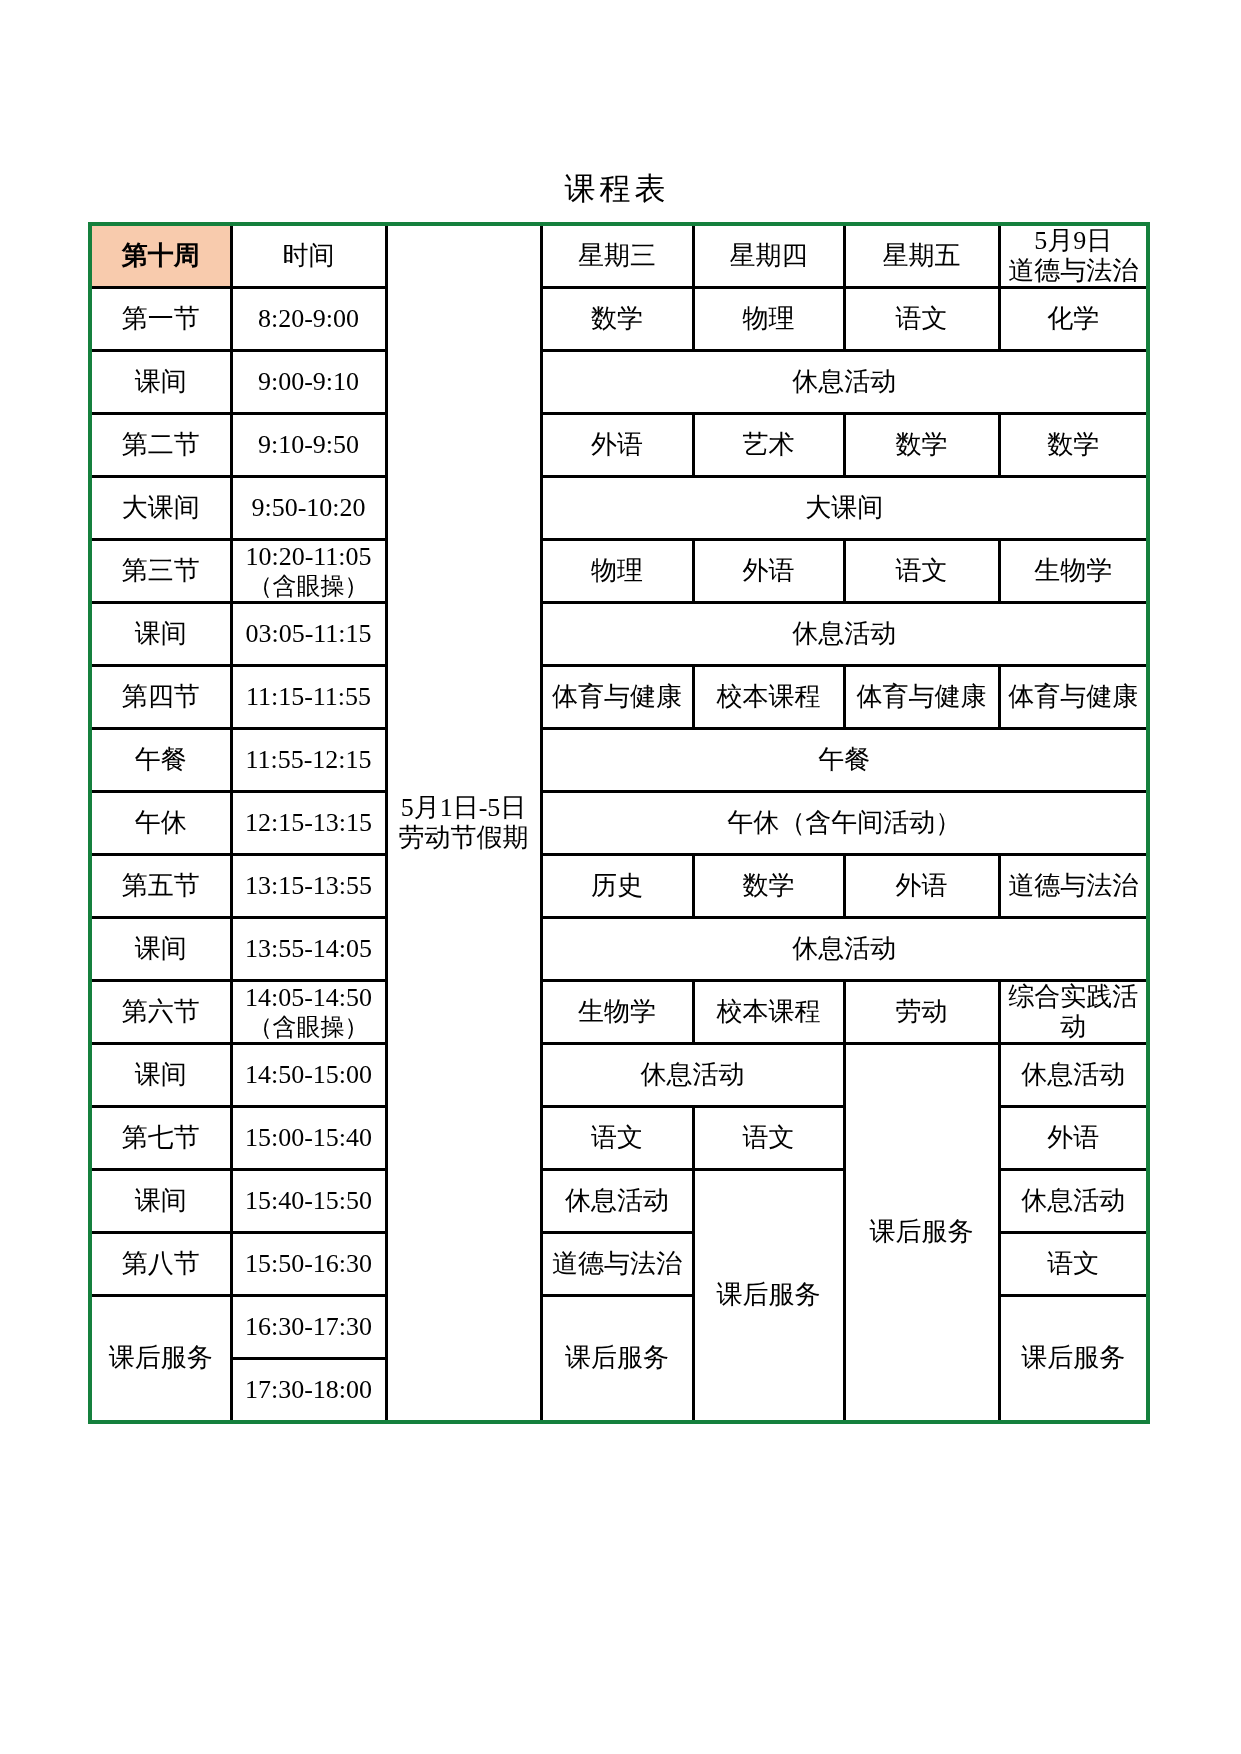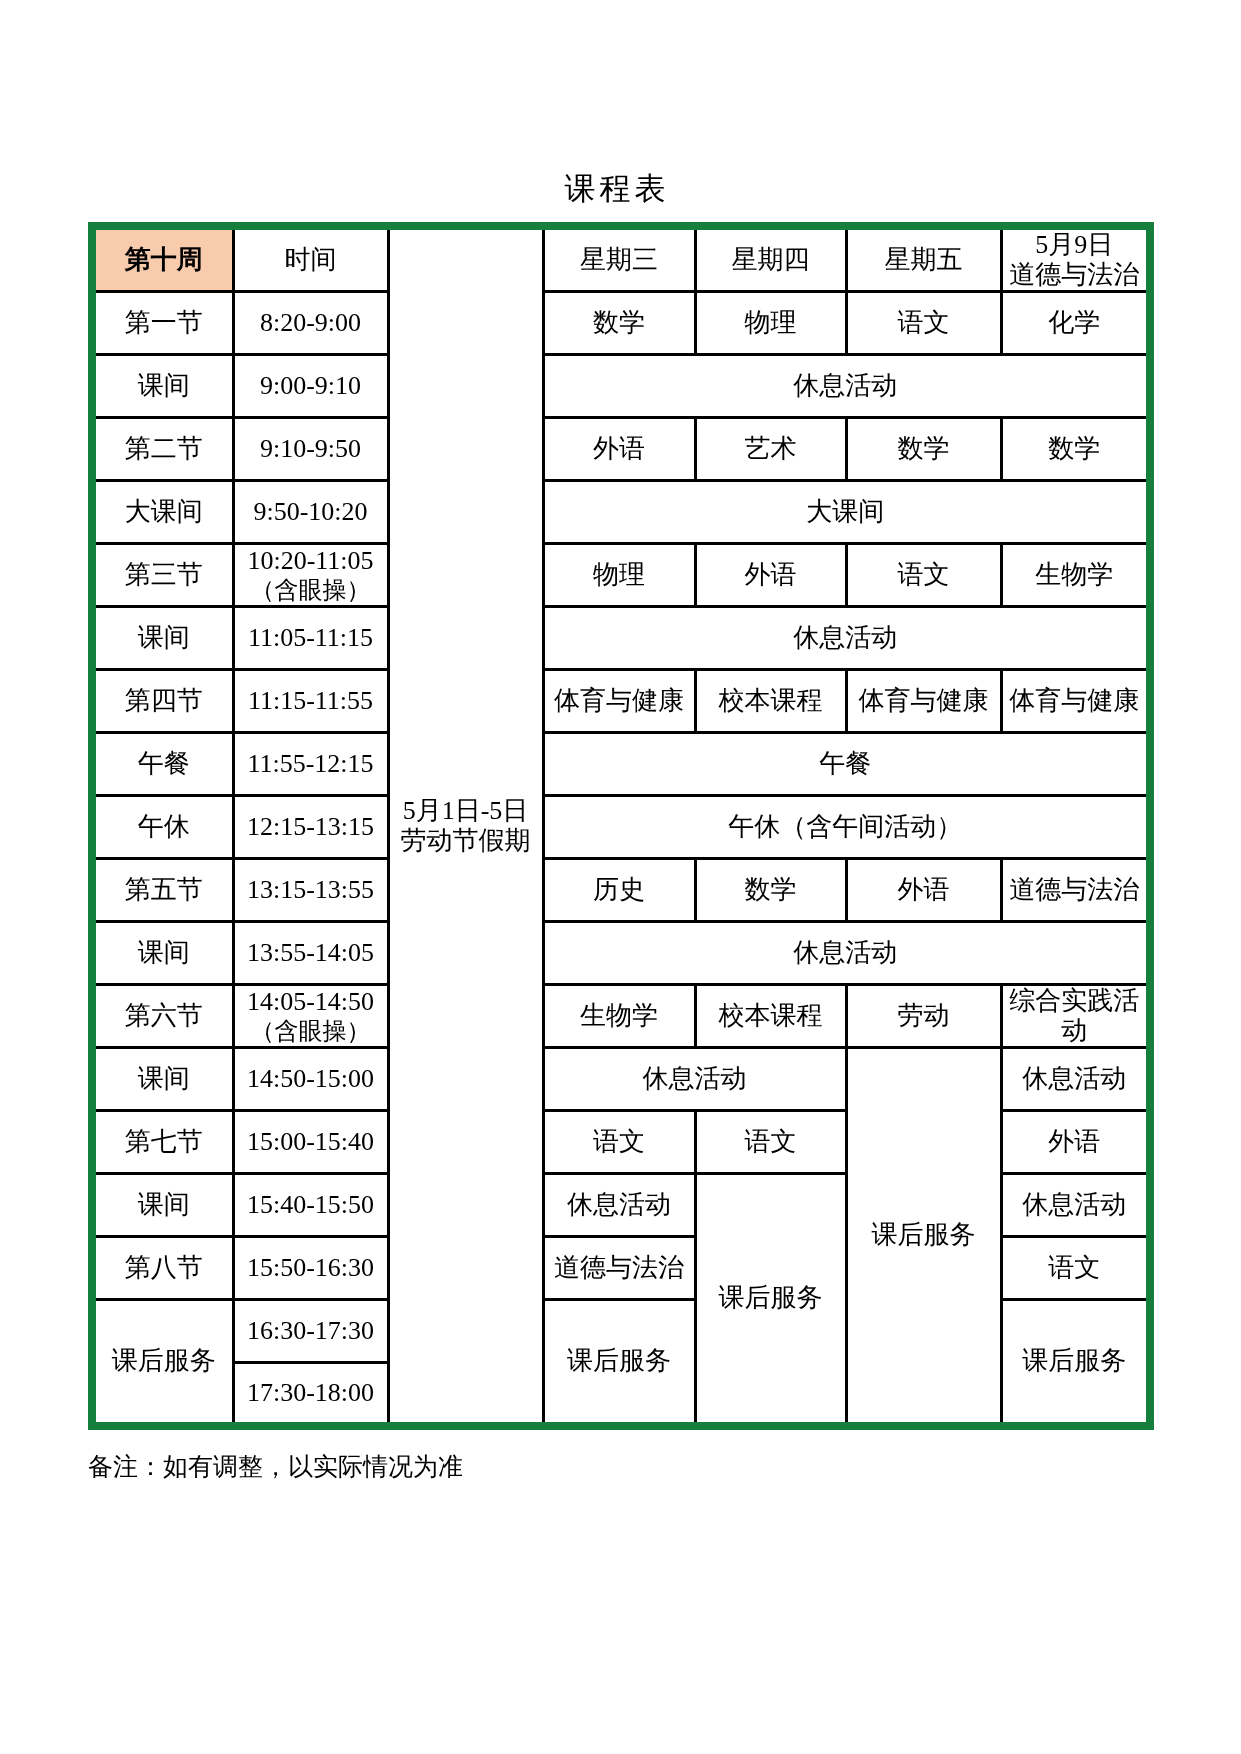--- a/index.html
+++ b/index.html
@@ -23,21 +23,21 @@
   .meta-row {
     margin: 40px 0 0 88px; width: 1058px;
     display: flex; justify-content: space-between; align-items: flex-end;
     font-size: 25px; line-height: 28px;
   }
   table.timetable {
     margin: 16px 0 0 88px;
     border-collapse: collapse;
     table-layout: fixed;
     width: 1058px;
-    border: 8px solid #15803d;
+    border: 4px solid #15803d;
   }
   table.timetable td {
     border: 3px solid #000;
     text-align: center;
     vertical-align: middle;
     padding: 0 2px;
     font-size: 26px;
     line-height: 30px;
     overflow: hidden;
   }
@@ -125,21 +125,21 @@
           <div class="time-note">（含眼操）</div>
         </td>
         <td>物理</td>
         <td>外语</td>
         <td>语文</td>
         <td>生物学</td>
       </tr>
 
       <tr>
         <td>课间</td>
-        <td class="time-cell">11:05-11:15</td>
+        <td class="time-cell">03:05-11:15</td>
         <td colspan="4">休息活动</td>
       </tr>
 
       <tr>
         <td>第四节</td>
         <td class="time-cell">11:15-11:55</td>
         <td>体育与健康</td>
         <td>校本课程</td>
         <td>体育与健康</td>
         <td>体育与健康</td>
@@ -221,15 +221,14 @@
         <td rowspan="2">课后服务</td>
         <td rowspan="2">课后服务</td>
       </tr>
 
       <tr>
         <td class="time-cell">17:30-18:00</td>
       </tr>
     </tbody>
   </table>
 
-  <div class="footer-note">备注：如有调整，以实际情况为准</div>
 
 </div>
 
 </body></html>

